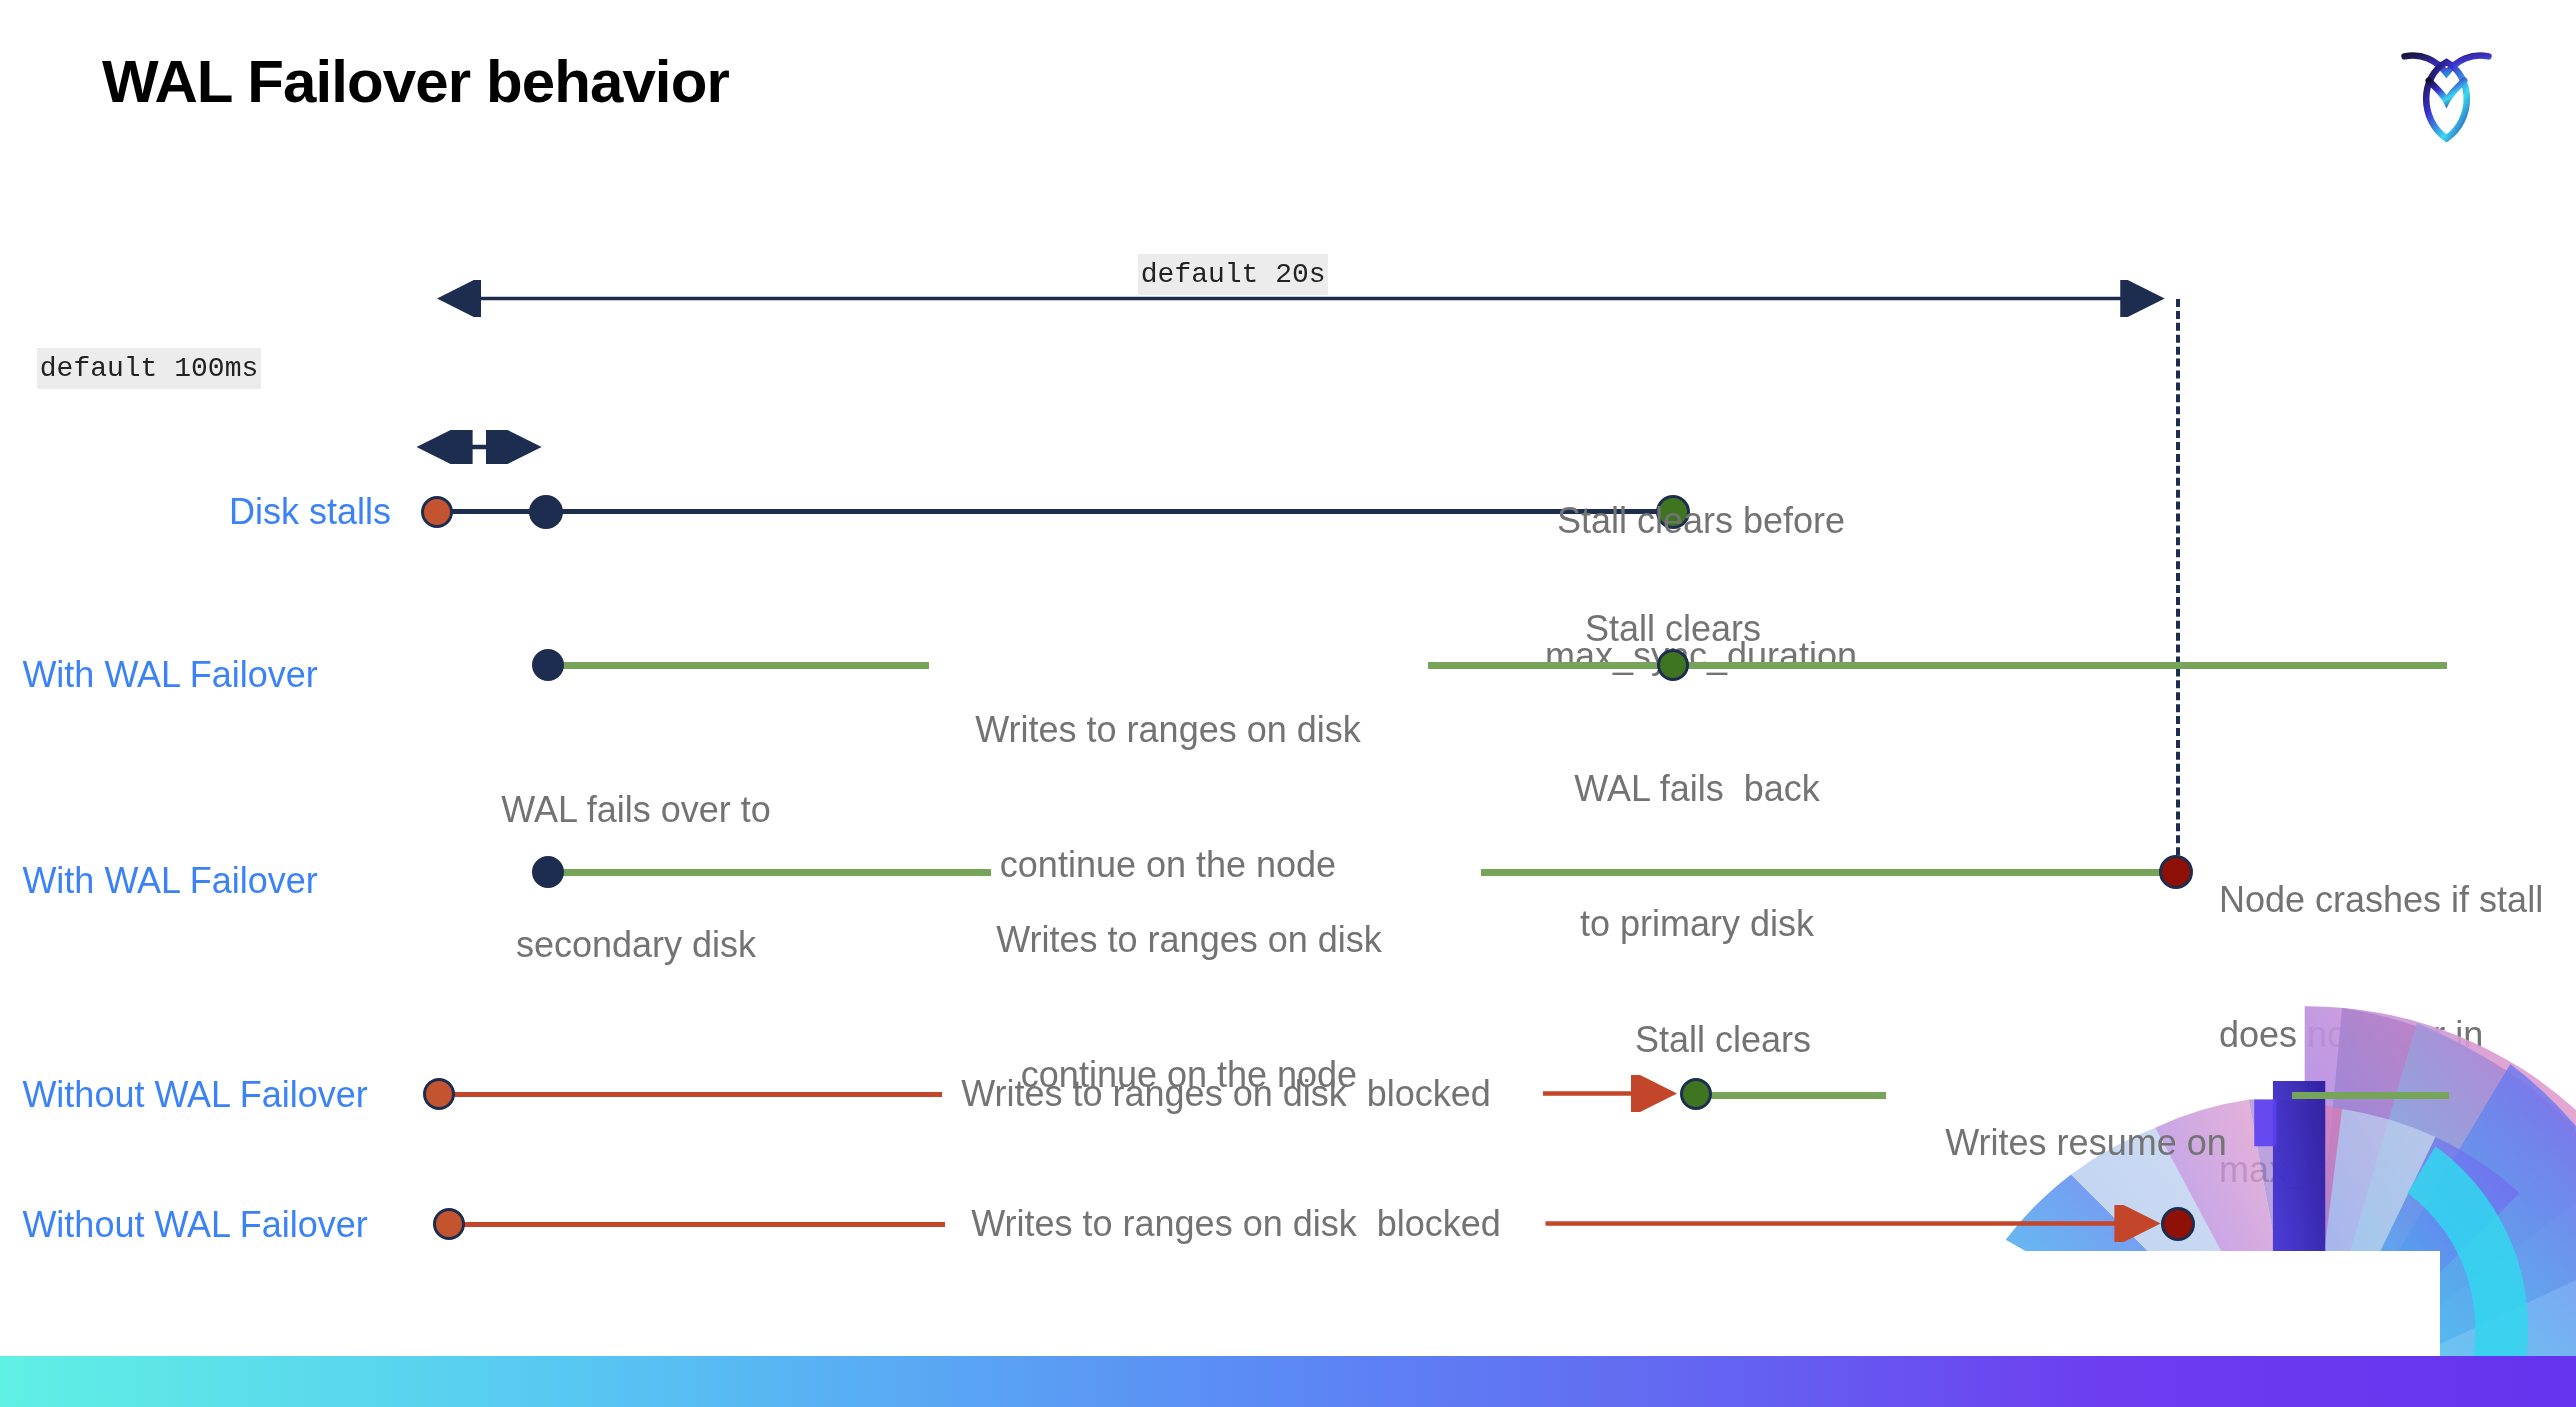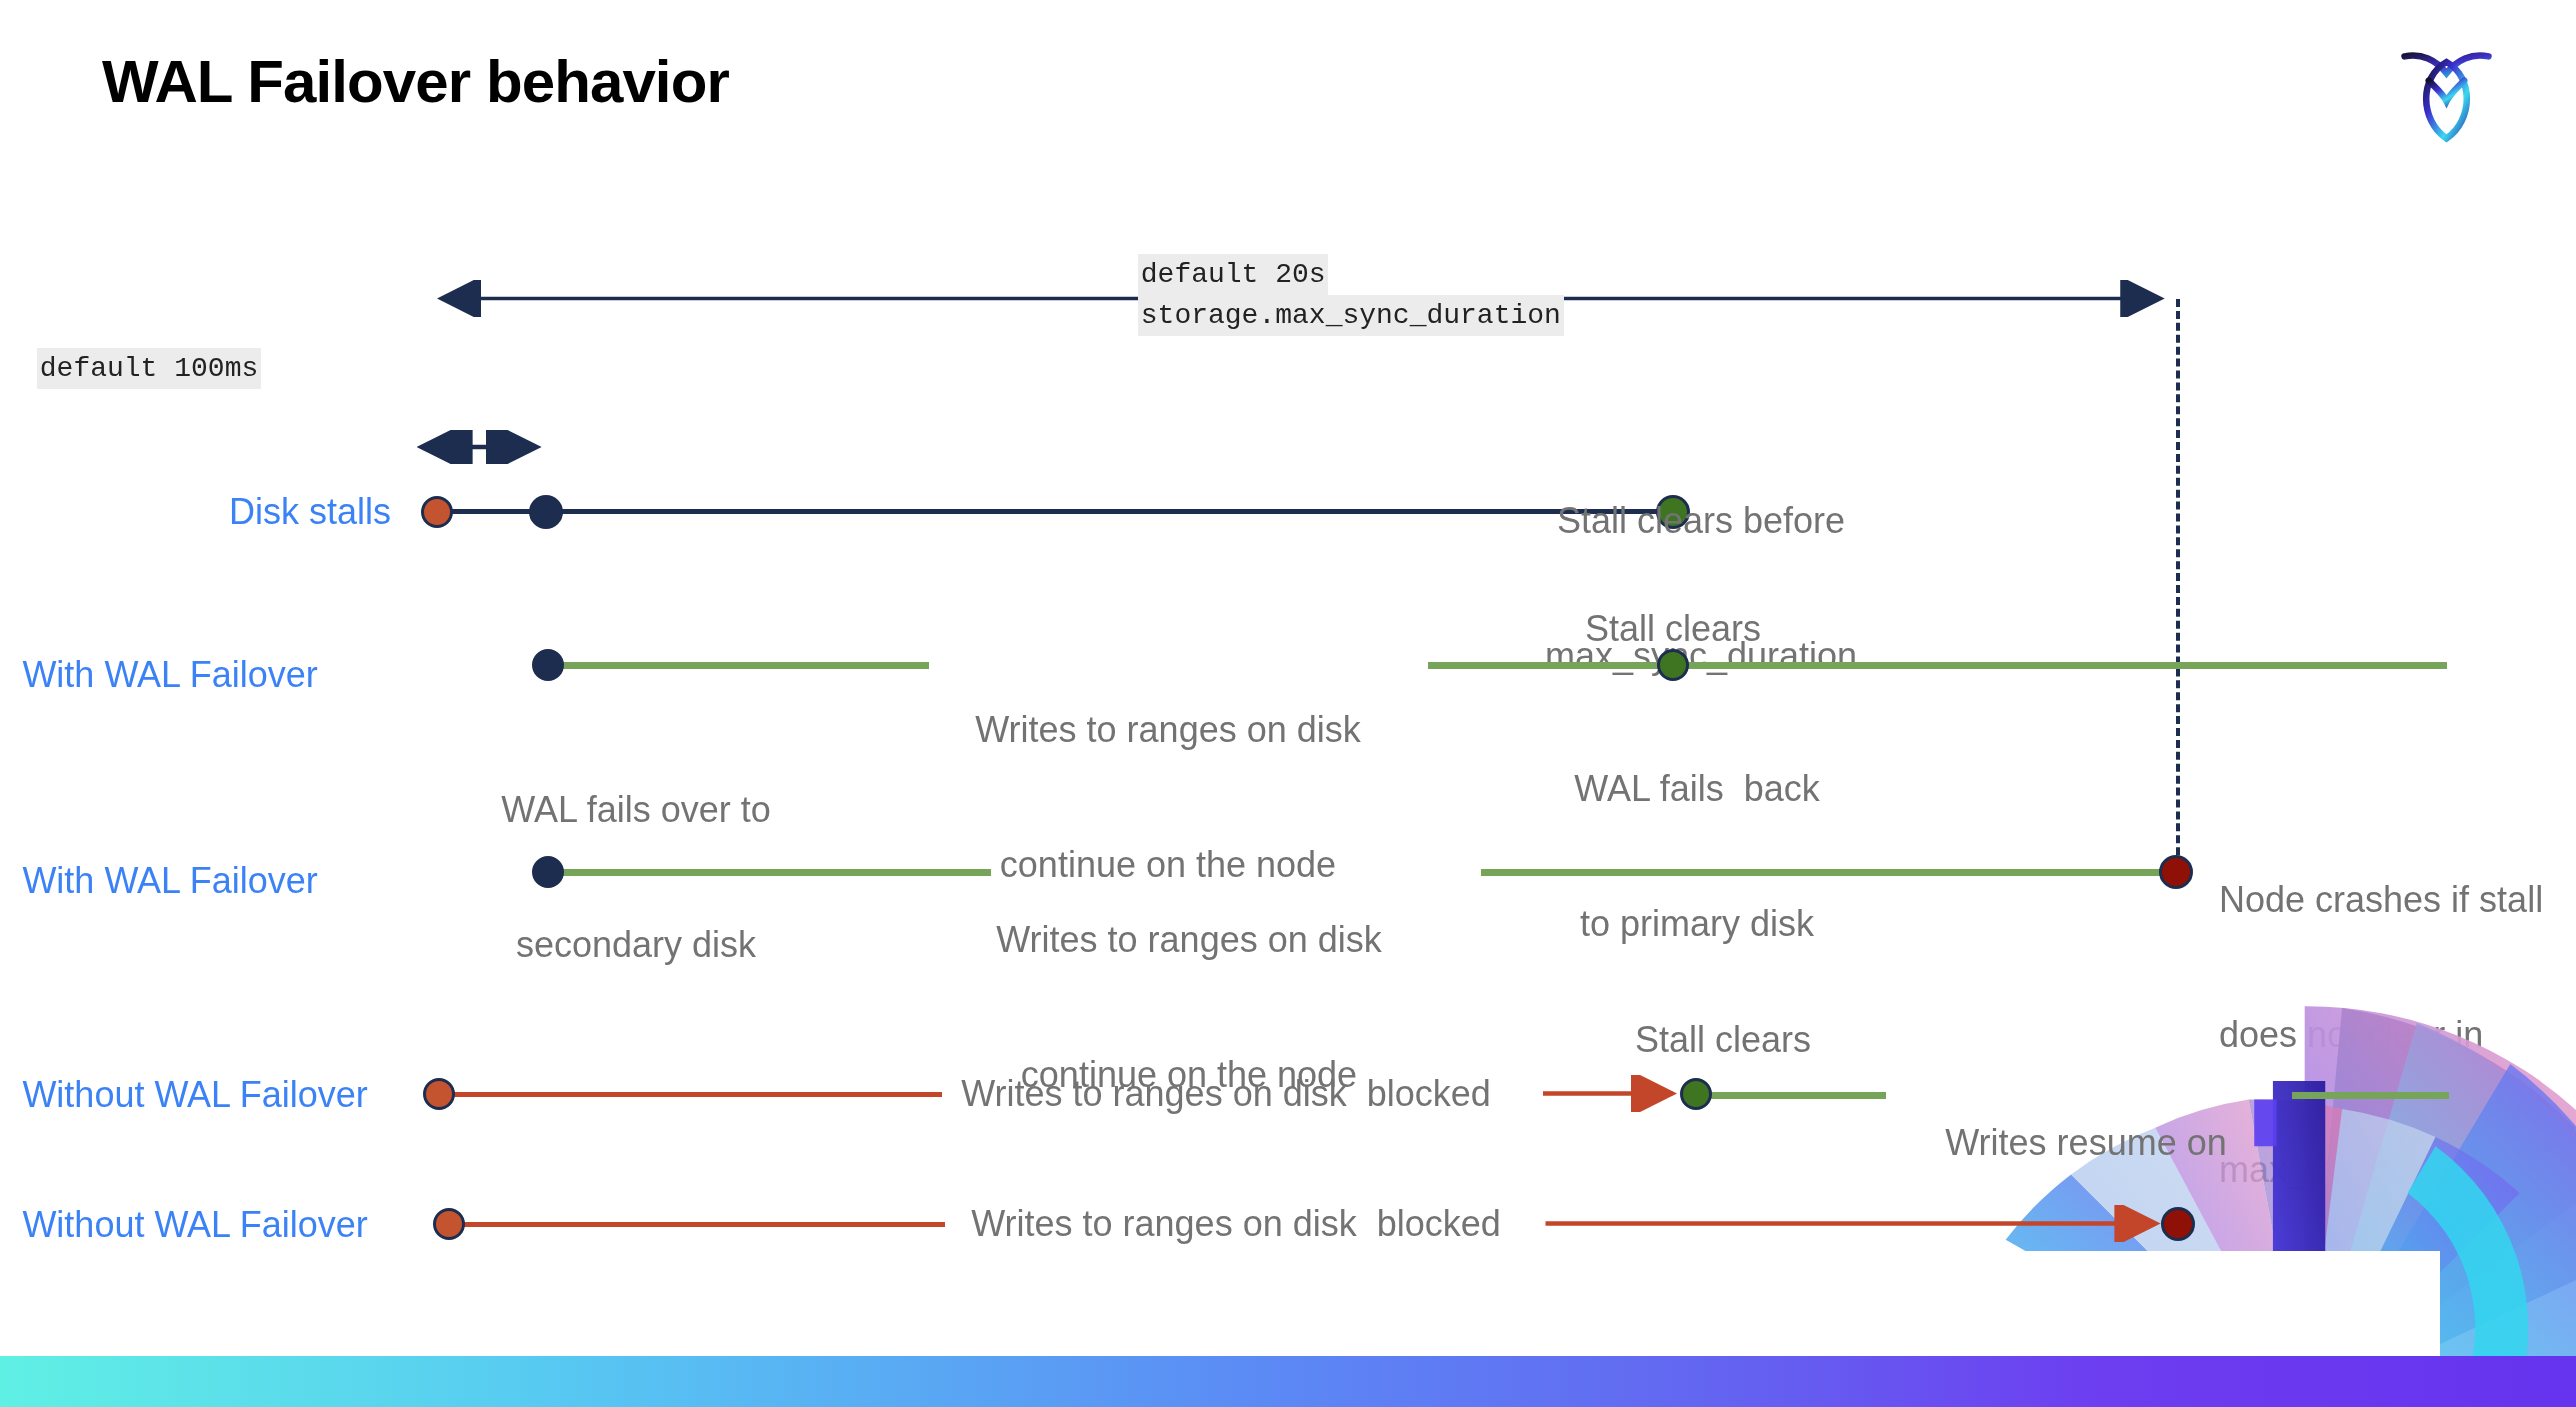--- a/index.html
+++ b/index.html
@@ -124,21 +124,20 @@
         <path d="M0,0 L12,6 L0,12 z" fill="#1d2d4f"></path>
       </marker>
       <marker id="arrL" markerWidth="12" markerHeight="12" refX="2" refY="6" orient="auto">
         <path d="M12,0 L0,6 L12,12 z" fill="#1d2d4f"></path>
       </marker>
     </defs>
     <line x1="26" y1="20" x2="1878" y2="20" stroke="#1d2d4f" stroke-width="4" marker-start="url(#arrL)" marker-end="url(#arrR)"></line>
   </svg>
 
   <div class="code" style="left:1138px;top:254px;">default 20s</div>
-  <div class="code" style="left:1138px;top:295px;">storage.max_sync_duration</div>
 
   <div class="dashed" style="left:2176px;top:299px;height:580px;"></div>
 
   <div class="code" style="left:37px;top:348px;">default 100ms</div>
 
   <svg style="position:absolute;left:411px;top:430px;width:168px;height:34px;" viewBox="0 0 180 36" width="168" height="34">
     <line x1="16" y1="18" x2="130" y2="18" stroke="#1d2d4f" stroke-width="5" marker-start="url(#arrL)" marker-end="url(#arrR)"></line>
   </svg>
 
   <div class="rowlabel r" style="left:391px;top:512px;transform:translate(-100%,-50%);">Disk stalls</div>

